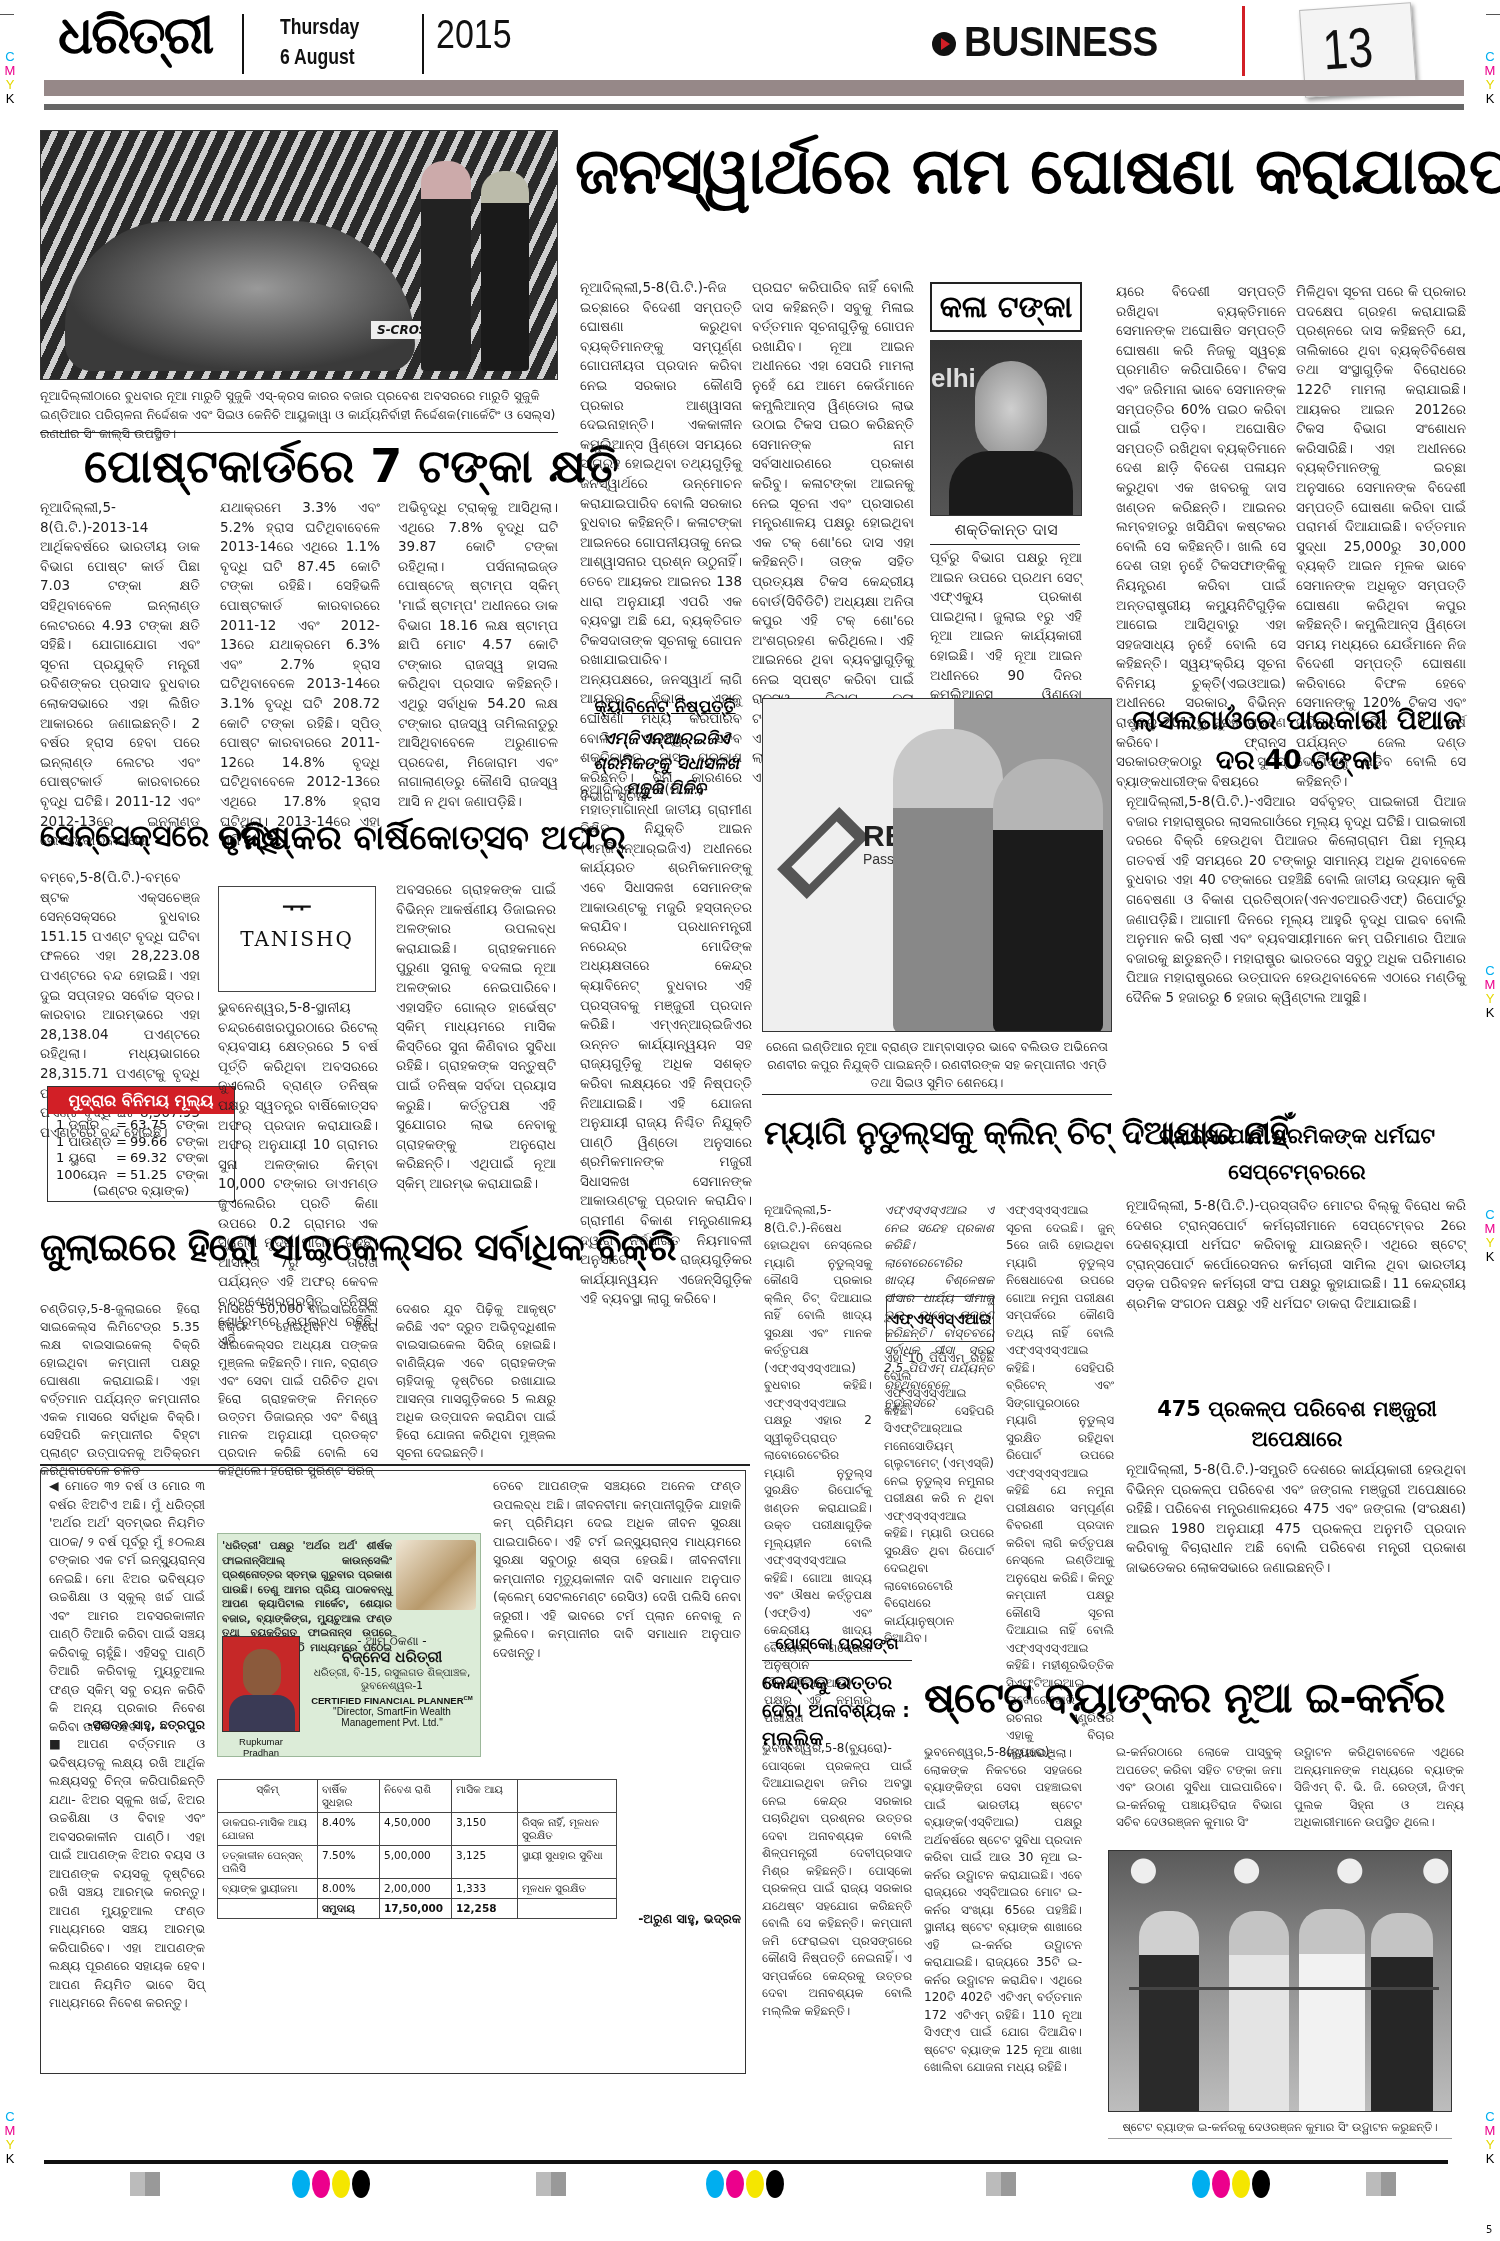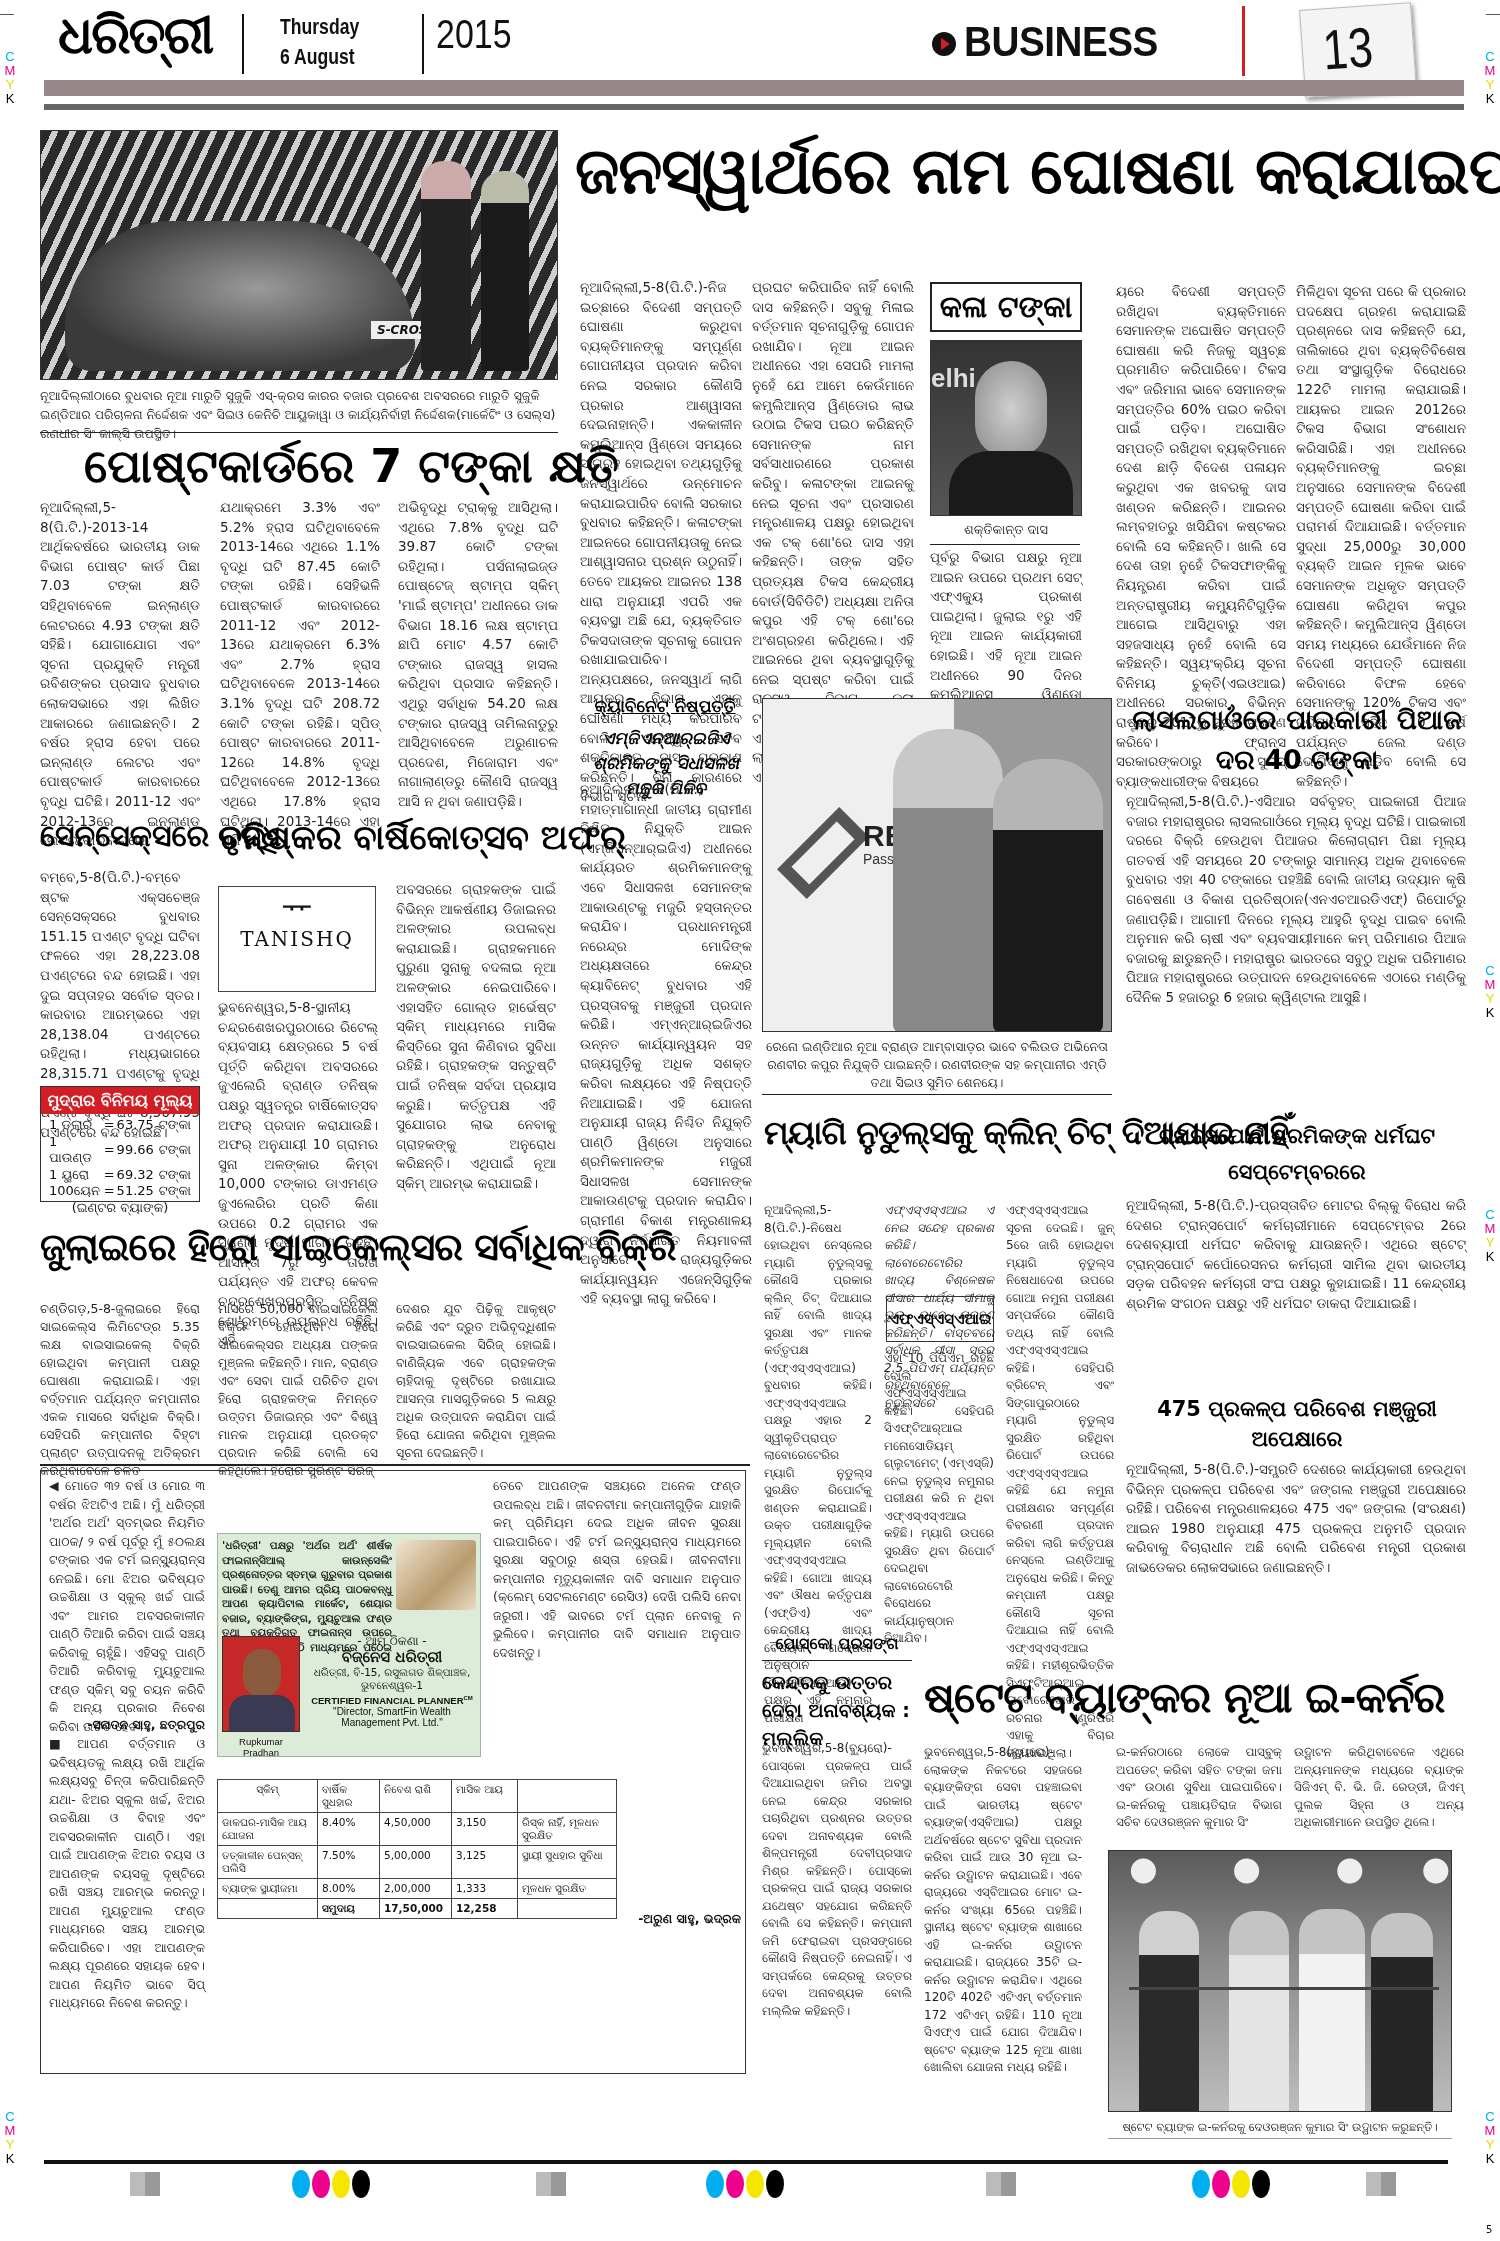--- a/index.html
+++ b/index.html
@@ -4,21 +4,21 @@
 <style>
   * { box-sizing: border-box; margin: 0; padding: 0; }
   body { width: 1500px; height: 2241px; background: #fff; font-family: "DejaVu Sans", sans-serif; color: #111; position: relative; overflow: hidden; }
   .abs { position: absolute; }
   .body-text { font-size: 13.5px; line-height: 19.6px; text-align: justify; color: #222; }
   .hl { font-family: "DejaVu Sans", sans-serif; font-weight: bold; color: #000; line-height: 1.05; }
   .rule { position: absolute; background: #222; height: 2px; }
   .photo { position: absolute; border: 1px solid #333; overflow: hidden; }
   .crop { position: absolute; width: 14px; height: 1px; background: #555; }
   .cmyk { position: absolute; font-size: 13px; line-height: 14px; font-family: "Liberation Sans", sans-serif; text-align: center; width: 12px; }
-  .cap { font-size: 13px; line-height: 19px; color: #222; text-align: center; }
+  .cap { font-size: 16px; line-height: 19px; color: #222; text-align: center; }
   table.fin { border-collapse: collapse; font-size: 10.5px; width: 100%; }
   table.fin td { border: 1px solid #444; padding: 3px 4px; vertical-align: top; height: 20px; }
 </style>
 </head>
 <body>
 
 <div class="abs" style="left:44px;top:0;width:1420px;height:112px;">
   <div class="abs hl" style="left:14px;top:8px;font-size:52px;font-weight:bold;letter-spacing:-2px;">ଧରିତ୍ରୀ</div>
   <div class="abs" style="left:198px;top:14px;width:2px;height:60px;background:#111;"></div>
   <div class="abs" style="left:236px;top:14px;font-family:'Liberation Sans',sans-serif;font-weight:bold;font-size:22px;transform:scaleX(0.8);transform-origin:left;">Thursday</div>
@@ -75,21 +75,21 @@
 <div class="rule" style="left:40px;top:432px;width:518px;height:1px;"></div>
 
 <div class="abs hl" style="left:40px;top:442px;width:520px;font-size:46px;white-space:nowrap;margin-left:44px;">ପୋଷ୍ଟକାର୍ଡରେ 7 ଟଙ୍କା କ୍ଷତି</div>
 <div class="abs body-text" style="left:40px;top:498px;width:160px;">ନୂଆଦିଲ୍ଲୀ,5-8(ପି.ଟି.)-2013-14 ଆର୍ଥିକବର୍ଷରେ ଭାରତୀୟ ଡାକ ବିଭାଗ ପୋଷ୍ଟ କାର୍ଡ ପିଛା 7.03 ଟଙ୍କା କ୍ଷତି ସହିଥିବାବେଳେ ଇନ୍ଲାଣ୍ଡ ଲେଟରରେ 4.93 ଟଙ୍କା କ୍ଷତି ସହିଛି। ଯୋଗାଯୋଗ ଏବଂ ସୂଚନା ପ୍ରଯୁକ୍ତି ମନ୍ତ୍ରୀ ରବିଶଙ୍କର ପ୍ରସାଦ ବୁଧବାର ଲୋକସଭାରେ ଏହା ଲିଖିତ ଆକାରରେ ଜଣାଇଛନ୍ତି। 2 ବର୍ଷର ହ୍ରାସ ହେବା ପରେ ଇନ୍ଲାଣ୍ଡ ଲେଟର ଏବଂ ପୋଷ୍ଟକାର୍ଡ କାରବାରରେ ବୃଦ୍ଧି ଘଟିଛି। 2011-12 ଏବଂ 2012-13ରେ ଇନ୍ଲାଣ୍ଡ ଲେଟର କାରବାରରେ</div>
 <div class="abs body-text" style="left:220px;top:498px;width:160px;">ଯଥାକ୍ରମେ 3.3% ଏବଂ 5.2% ହ୍ରାସ ଘଟିଥିବାବେଳେ 2013-14ରେ ଏଥିରେ 1.1% ବୃଦ୍ଧି ଘଟି 87.45 କୋଟି ଟଙ୍କା ରହିଛି। ସେହିଭଳି ପୋଷ୍ଟକାର୍ଡ କାରବାରରେ 2011-12 ଏବଂ 2012-13ରେ ଯଥାକ୍ରମେ 6.3% ଏବଂ 2.7% ହ୍ରାସ ଘଟିଥିବାବେଳେ 2013-14ରେ 3.1% ବୃଦ୍ଧି ଘଟି 208.72 କୋଟି ଟଙ୍କା ରହିଛି। ସ୍ପିଡ୍ ପୋଷ୍ଟ କାରବାରରେ 2011-12ରେ 14.8% ବୃଦ୍ଧି ଘଟିଥିବାବେଳେ 2012-13ରେ ଏଥିରେ 17.8% ହ୍ରାସ ଘଟିଥିଲା। 2013-14ରେ ଏହା ପୁଣି</div>
 <div class="abs body-text" style="left:398px;top:498px;width:160px;">ଅଭିବୃଦ୍ଧି ଟ୍ରାକ୍କୁ ଆସିଥିଲା। ଏଥିରେ 7.8% ବୃଦ୍ଧି ଘଟି 39.87 କୋଟି ଟଙ୍କା ରହିଥିଲା। ପର୍ସନାଲାଇଜ୍ଡ ପୋଷ୍ଟେଜ୍ ଷ୍ଟାମ୍ପ ସ୍କିମ୍ 'ମାଇଁ ଷ୍ଟାମ୍ପ' ଅଧୀନରେ ଡାକ ବିଭାଗ 18.16 ଲକ୍ଷ ଷ୍ଟାମ୍ପ ଛାପି ମୋଟ 4.57 କୋଟି ଟଙ୍କାର ରାଜସ୍ୱ ହାସଲ କରିଥିବା ପ୍ରସାଦ କହିଛନ୍ତି। ଏଥିରୁ ସର୍ବାଧିକ 54.20 ଲକ୍ଷ ଟଙ୍କାର ରାଜସ୍ୱ ତାମିଲନାଡୁରୁ ଆସିଥିବାବେଳେ ଅରୁଣାଚଳ ପ୍ରଦେଶ, ମିଜୋରାମ ଏବଂ ନାଗାଲାଣ୍ଡରୁ କୌଣସି ରାଜସ୍ୱ ଆସି ନ ଥିବା ଜଣାପଡ଼ିଛି।</div>
 
 <div class="abs hl" style="left:40px;top:820px;font-size:30px;white-space:nowrap;">ସେନ୍ସେକ୍ସରେ ବୃଦ୍ଧି</div>
 <div class="abs body-text" style="left:40px;top:868px;width:160px;">ବମ୍ବେ,5-8(ପି.ଟି.)-ବମ୍ବେ ଷ୍ଟକ ଏକ୍ସଚେଞ୍ଜ ସେନ୍ସେକ୍ସରେ ବୁଧବାର 151.15 ପଏଣ୍ଟ ବୃଦ୍ଧି ଘଟିବା ଫଳରେ ଏହା 28,223.08 ପଏଣ୍ଟରେ ବନ୍ଦ ହୋଇଛି। ଏହା ଦୁଇ ସପ୍ତାହର ସର୍ବୋଚ୍ଚ ସ୍ତର। କାରବାର ଆରମ୍ଭରେ ଏହା 28,138.04 ପଏଣ୍ଟରେ ରହିଥିଲା। ମଧ୍ୟଭାଗରେ 28,315.71 ପଏଣ୍ଟକୁ ବୃଦ୍ଧି ପାଇଥିଲା। ନିଫ୍ଟିରେ 51.05 ପଏଣ୍ଟ ବୃଦ୍ଧି ଘଟି 8,567.95 ପଏଣ୍ଟରେ ବନ୍ଦ ହୋଇଛି।</div>
 
-<div class="abs" style="left:40px;top:1086px;width:160px;height:116px;border:1px solid #333;">
+<div class="abs" style="left:47px;top:1086px;width:188px;height:116px;border:1px solid #333;">
   <div style="background:#d21f26;color:#fff;font-weight:bold;font-size:16px;text-align:center;padding:4px 0;">ମୁଦ୍ରାର ବିନିମୟ ମୂଲ୍ୟ</div>
   <div style="padding:3px 8px;font-size:13px;line-height:16.5px;">
     <div style="display:flex;">
         <span style="width:60px">1 ଡଲାର</span>
         <span style="width:14px">=</span>
         <span style="width:46px">63.75</span>
         <span>ଟଙ୍କା</span>
       </div>
     <div style="display:flex;align-items:center;">
         <span style="width:60px">1 ପାଉଣ୍ଡ</span>

